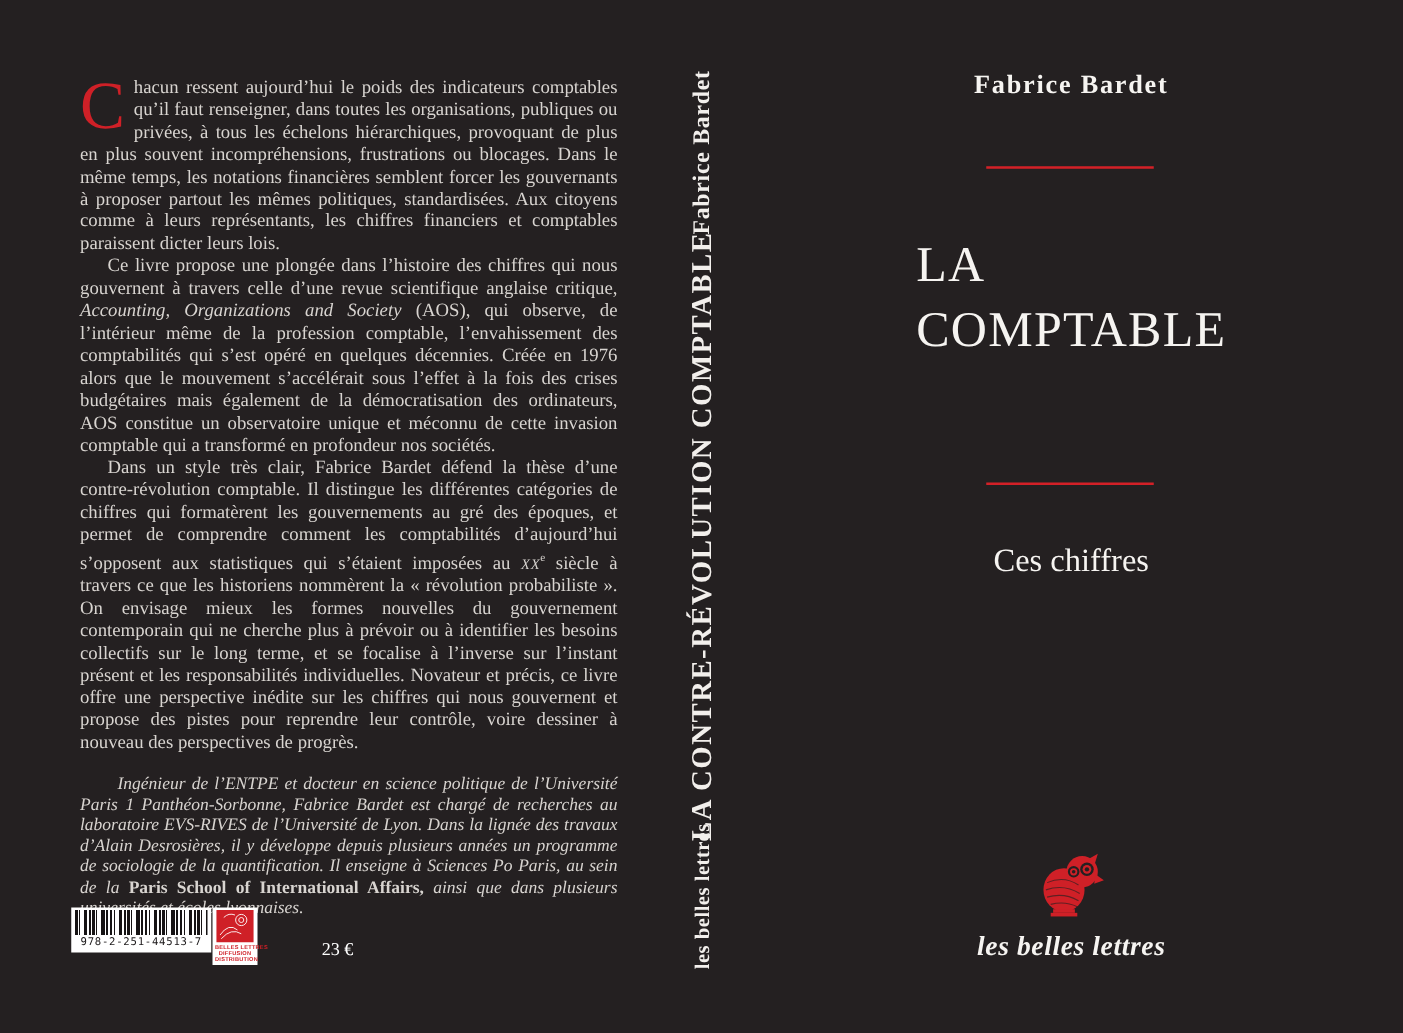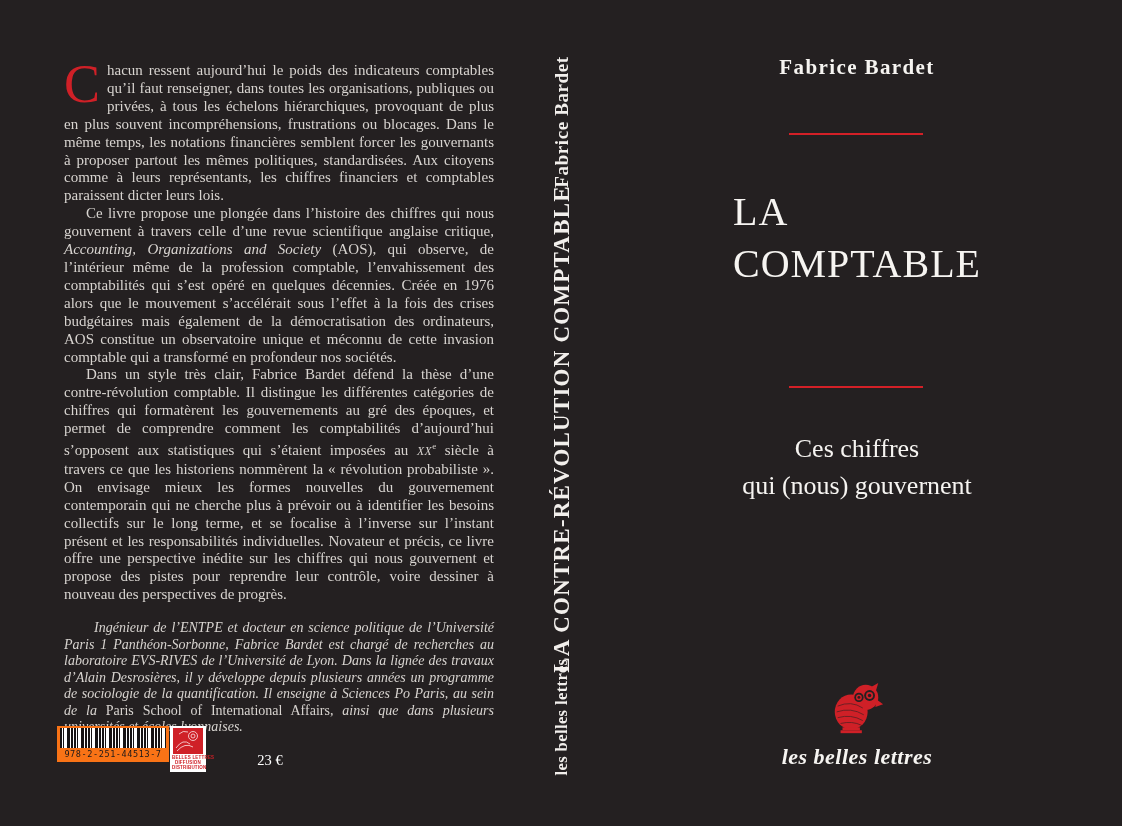--- a/index.html
+++ b/index.html
@@ -21,26 +21,26 @@
   .dropcap {
     float:left; color:#cf2027; font-size:54px; line-height:40px;
     padding:2px 7px 0 0; font-family:"Liberation Serif", serif;
   }
   .smallcaps { font-size:0.78em; letter-spacing:0.5px;font-style:italic; }
   sup.ord { font-size:0.6em; vertical-align:super; }
   .bio {
     margin-top:16px !important; font-style:italic;
     font-size:14px; line-height:16.5px; text-indent:30px;
   }
-  .bio .roman { font-style:normal; }
+  .bio .roman { font-style:normal;font-weight:bold; }
 
   
   .barcode {
     position:absolute; left:57px; top:726px; width:112px; height:36px;
-    background:#f97316; padding:2px 3px 0 3px;
+    background:#ffffff; padding:2px 3px 0 3px;
   }
   .barcode .bars {
     height:20px; width:100%;
     background:repeating-linear-gradient(90deg,
       #161314 0px, #161314 2px, #ffffff 2px, #ffffff 3px,
       #161314 3px, #161314 4px, #ffffff 4px, #ffffff 7px,
       #161314 7px, #161314 10px, #ffffff 10px, #ffffff 11px,
       #161314 11px, #161314 12.5px, #ffffff 12.5px, #ffffff 14px);
   }
   .barcode .isbn {
@@ -136,21 +136,20 @@
 
     <div class="front-el front-title">
       <div>LA</div>
       <div>COMPTABLE</div>
     </div>
 
     <div class="red-rule rule-bottom"></div>
 
     <div class="front-el front-subtitle">
       <div>Ces chiffres</div>
-      <div>qui (nous) gouvernent</div>
     </div>
 
     <div class="front-el owl-wrap">
       <svg width="58" height="54" viewBox="0 0 60 54">
         <g fill="#cf2027">
           <ellipse cx="24" cy="30" rx="17" ry="18"></ellipse>
           <circle cx="39" cy="15" r="13"></circle>
           <polygon points="45,4 52,0 49,10"></polygon>
           <polygon points="50,17 57,22 49,25"></polygon>
           <rect x="15" y="46" width="18" height="3"></rect>

